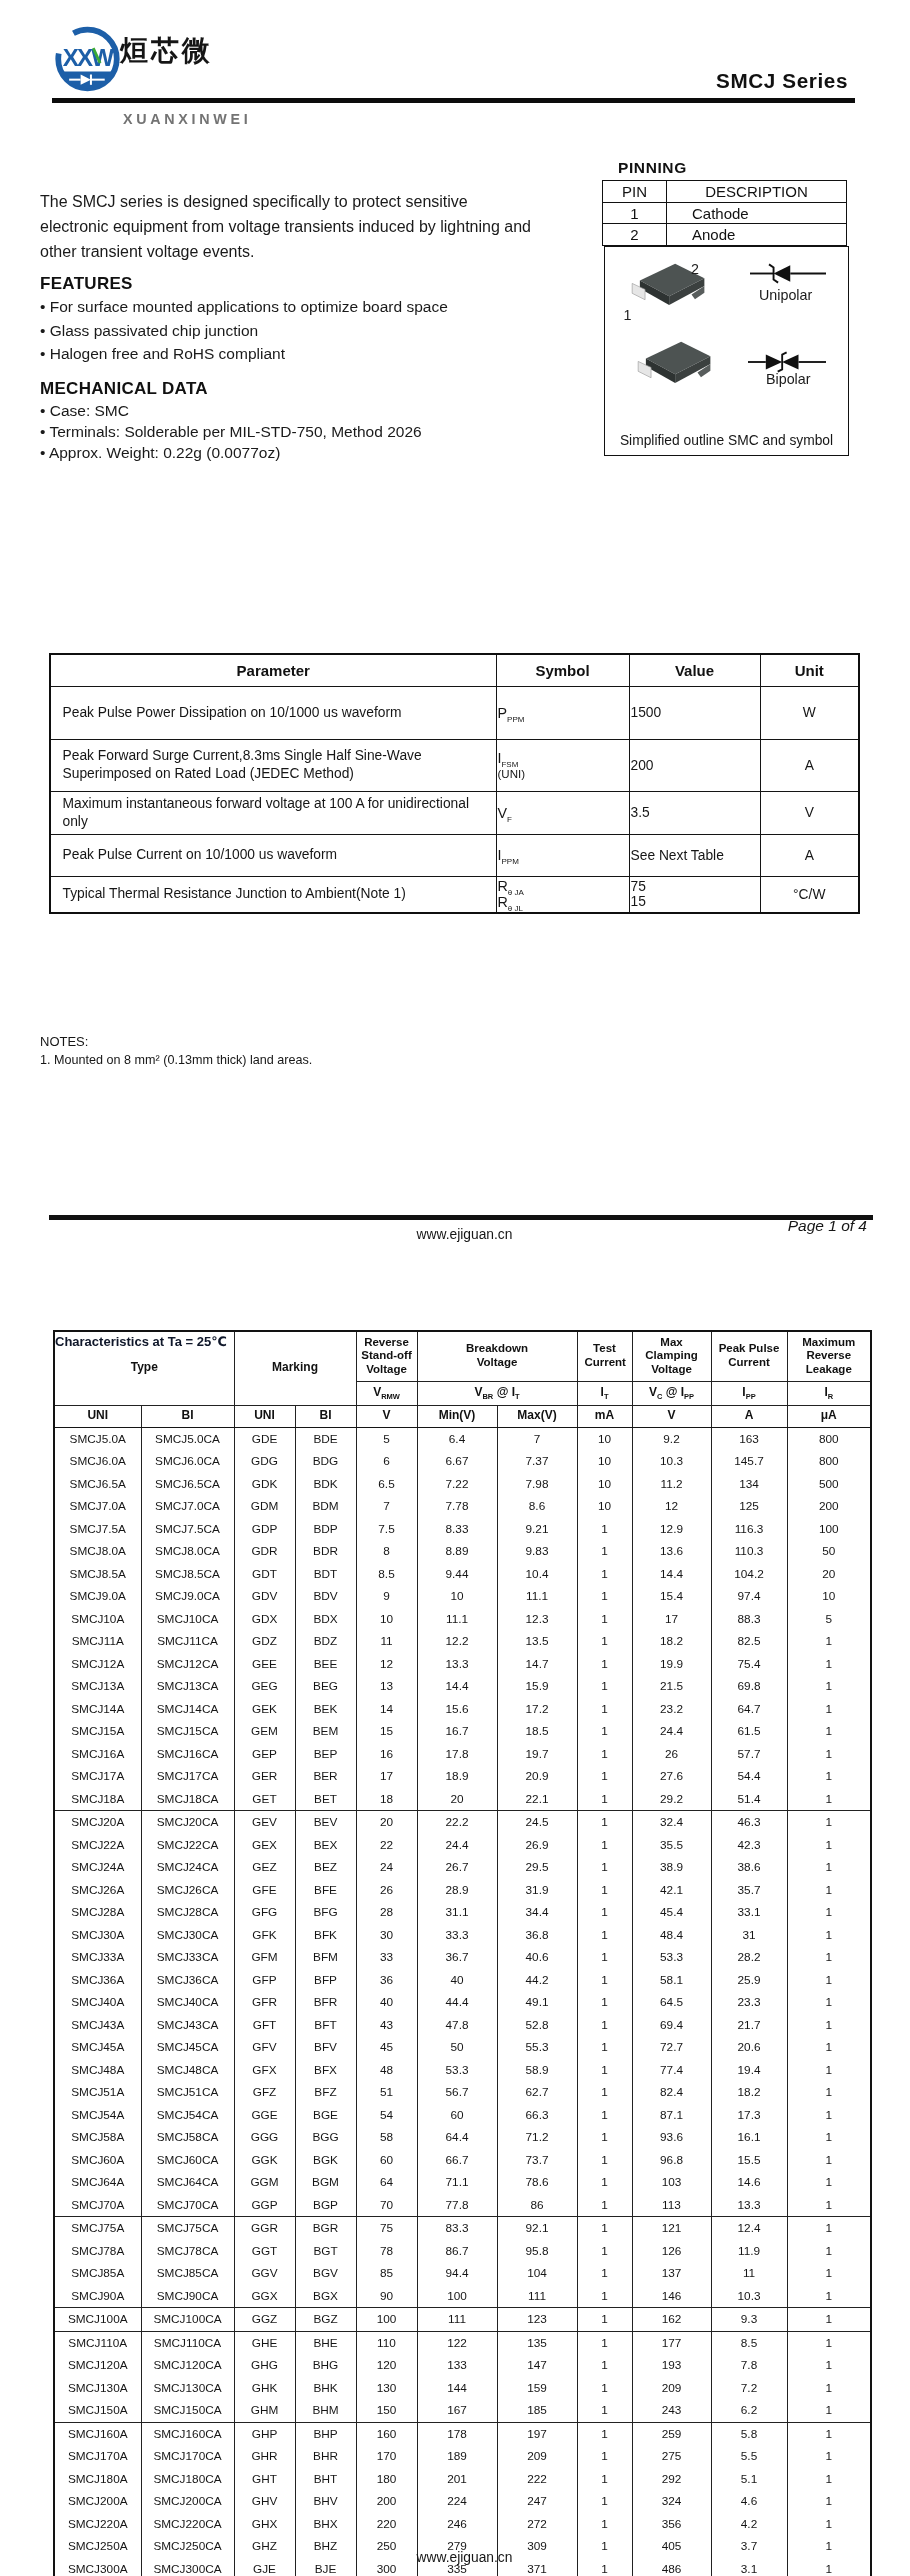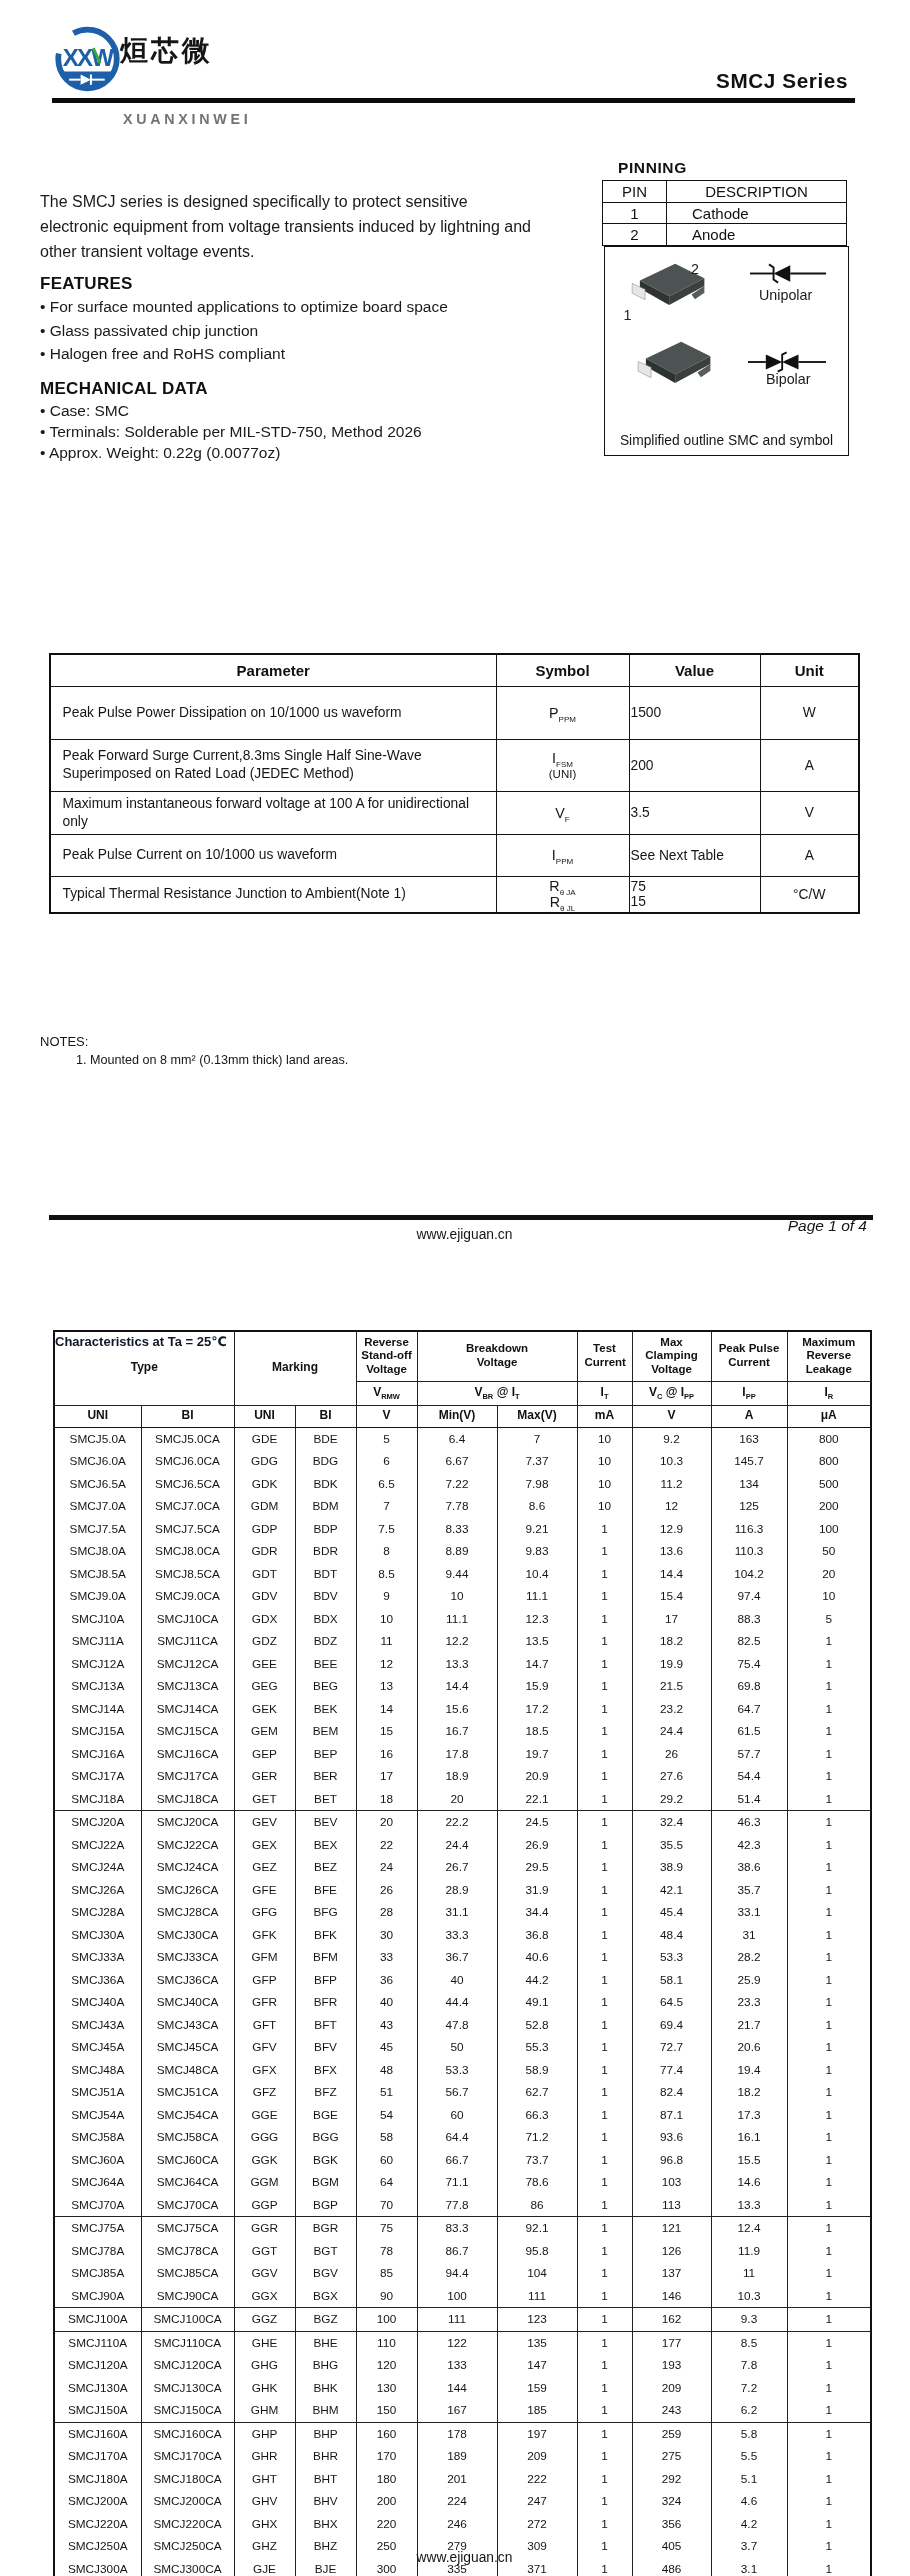--- a/index.html
+++ b/index.html
@@ -58,29 +58,29 @@
   #param-table thead tr{height:32px;}
   #param-table th{font-size:15px;font-weight:700;text-align:center;}
   #param-table tbody tr:nth-child(1){height:53px;}
   #param-table tbody tr:nth-child(2){height:52px;}
   #param-table tbody tr:nth-child(3){height:43px;}
   #param-table tbody tr:nth-child(4){height:42px;}
   #param-table tbody tr:nth-child(5){height:37px;}
   #param-table tbody tr:nth-child(6){height:57px;}
   #param-table tbody tr:nth-child(7){height:40px;}
   .p-param{text-align:left;padding:0 11.5px;font-size:13.8px;line-height:18px;color:#161616;}
-  .p-sym{text-align:center;font-size:14.3px;color:#161616;}
+  .p-sym{text-align:left;font-size:14.3px;color:#161616;}
   .p-sym sub{font-size:8px;}
   .sym-note{font-size:11.5px;margin-top:1.1px;}
   .p-val{text-align:left;font-size:13.8px;color:#161616;}
   .p-unit{text-align:center;font-size:13.8px;color:#161616;}
 
   
   #notes-heading{left:40px;top:1034px;font-size:13px;color:#161616;}
-  #notes-list{left:40px;top:1052px;font-size:12.6px;color:#161616;margin-left:36px;}
+  #notes-list{left:40px;top:1052px;font-size:12.6px;color:#161616;}
   #notes-list li{line-height:17px;}
   #rule-bottom{left:49px;top:1215px;width:824px;height:4.6px;background:#111;}
   #footer-site{left:34px;top:1227px;width:861px;text-align:center;font-size:13.8px;color:#161616;}
   #footer-page{right:43px;top:1217px;font-size:15.5px;font-style:italic;color:#161616;}
   #footer-site-2{left:34px;top:2550px;width:861px;text-align:center;font-size:13.8px;color:#161616;}
 
   
   #char-title{left:55px;top:1308px;font-size:13px;font-weight:700;color:#0f172a;margin-top:26px;}
   #char-table{left:53px;top:1330px;width:817px;border-collapse:collapse;table-layout:fixed;border:2.3px solid #121212;}
   #char-table th{font-weight:700;font-size:11.5px;line-height:13.8px;border-left:1.1px solid #222;text-align:center;vertical-align:middle;padding:0 6.9px;}

